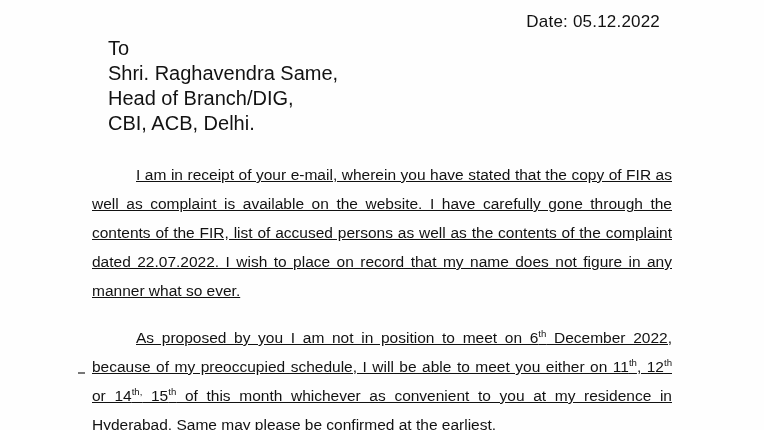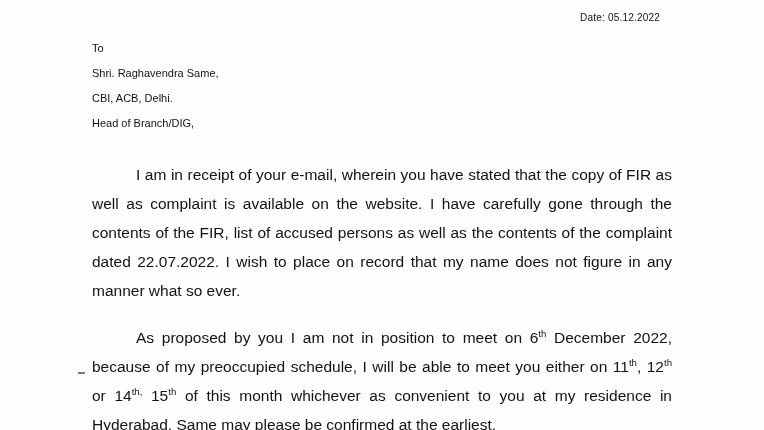--- a/index.html
+++ b/index.html
@@ -18,49 +18,50 @@
     position: relative;
     width: 764px;
     height: 430px;
     background: #fefefe;
     box-sizing: border-box;
   }
   .date-line {
     position: absolute;
     top: 12px;
     right: 104px;
-    font-size: 10px;
+    font-size: 17px;
     letter-spacing: 0.2px;
     color: #121212;
     white-space: nowrap;
   }
   .address-block {
     position: absolute;
     top: 36px;
-    left: 92px;
-    font-size: 11px;
+    left: 108px;
+    font-size: 20px;
     line-height: 25px;
     color: #121212;
   }
   .address-block div {
     white-space: nowrap;
   }
   .body-block {
     position: absolute;
     top: 160px;
     left: 92px;
     width: 580px;
     font-size: 15.5px;
     line-height: 29px;
     color: #121212;
   }
   .para {
     margin: 0 0 18px 0;
     text-align: justify;
     text-justify: inter-word;
+    text-decoration: underline;
   }
   .para.first-indent {
     text-indent: 44px;
   }
   .para:last-child {
     margin-bottom: 0;
   }
   sup {
     font-size: 0.62em;
     vertical-align: super;
@@ -79,22 +80,22 @@
 </head>
 <body>
 
 <div class="page">
 
   <div class="date-line">Date: 05.12.2022</div>
 
   <div class="address-block">
     <div>To</div>
     <div>Shri. Raghavendra Same,</div>
+    <div>Head of Branch/DIG,</div>
     <div>CBI, ACB, Delhi.</div>
-    <div>Head of Branch/DIG,</div>
   </div>
 
   <div class="body-block">
     <p class="para first-indent">I am in receipt of your e-mail, wherein you have stated that the copy of FIR as well as complaint is available on the website. I have carefully gone through the contents of the FIR, list of accused persons as well as the contents of the complaint dated 22.07.2022. I wish to place on record that my name does not figure in any manner what so ever.</p>
     <p class="para first-indent" id="para-with-sup">As proposed by you I am not in position to meet on 6<sup>th</sup> December 2022, because of my preoccupied schedule, I will be able to meet you either on 11<sup>th</sup>, 12<sup>th</sup> or 14<sup>th,</sup> 15<sup>th</sup> of this month whichever as convenient to you at my residence in Hyderabad. Same may please be confirmed at the earliest.</p>
 
   </div>
 
   <div class="tick"></div>
 

